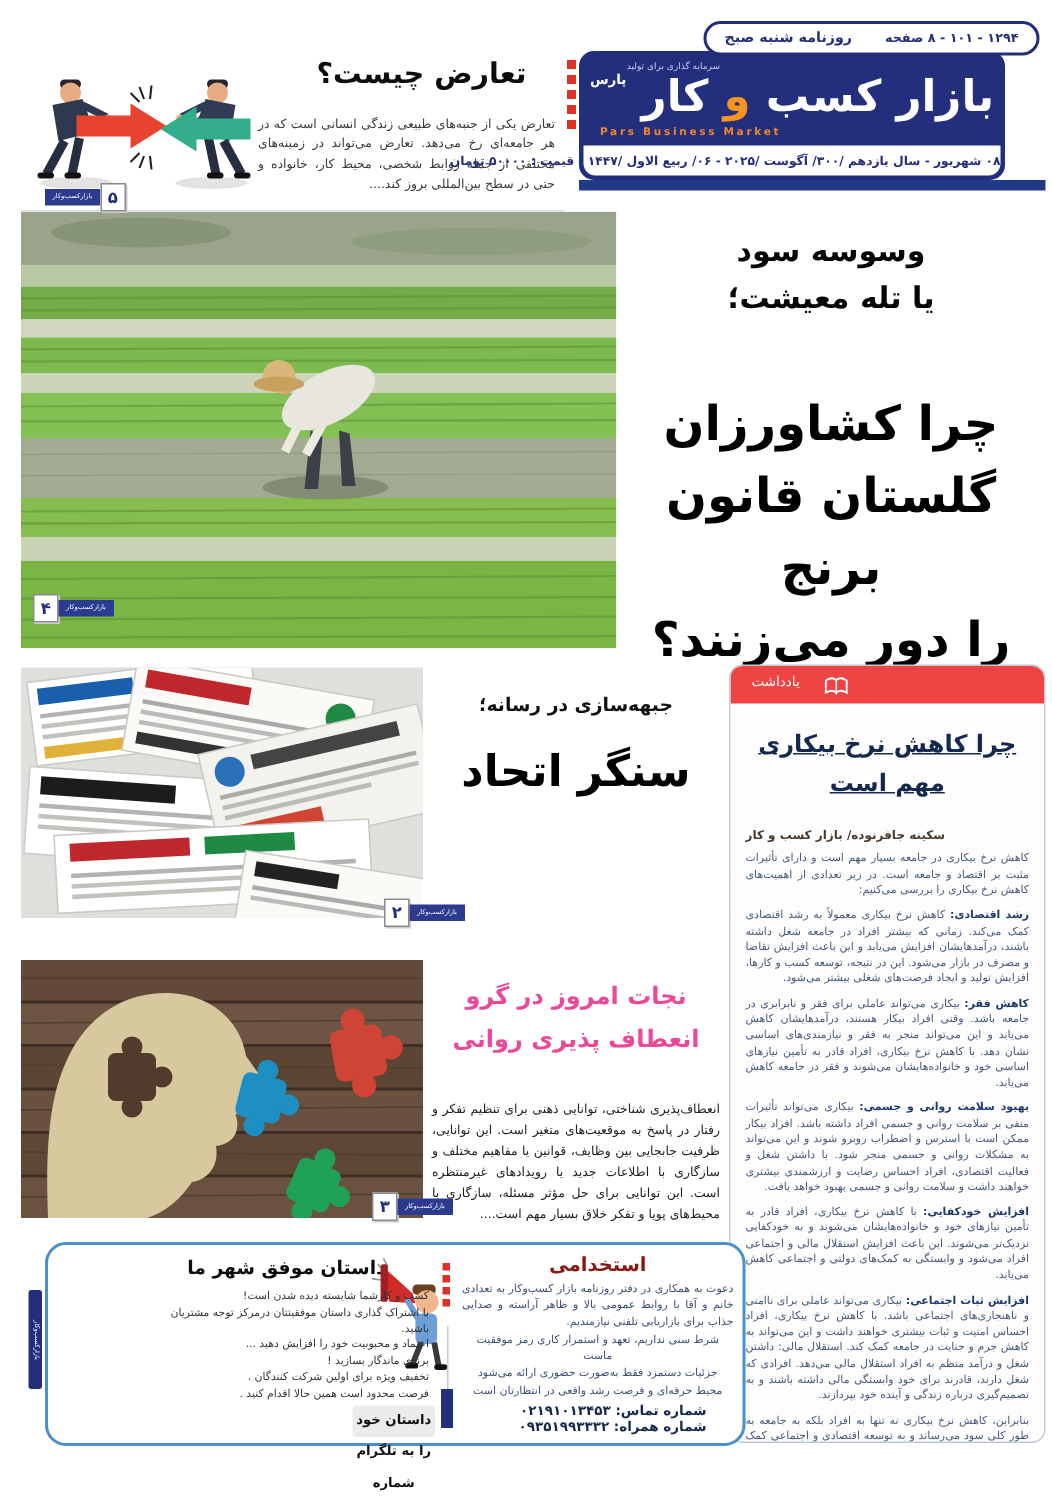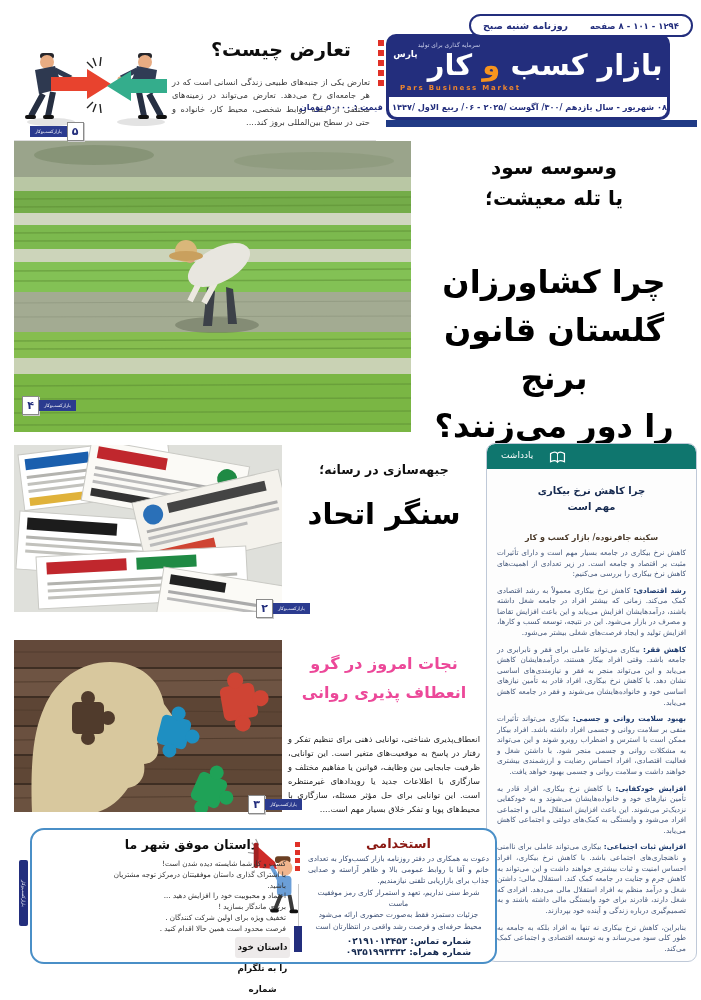--- a/index.html
+++ b/index.html
@@ -50,27 +50,27 @@
   .media-kicker{font-size:12.5px;font-weight:bold;text-align:center;color:#101010;}
   .media-head{margin-top:12px;font-size:29px;font-weight:bold;line-height:1.75;
               text-align:center;color:#000;}
   
   #psychBlock{left:288px;top:650px;width:192px;}
   .psych-title{font-size:16px;font-weight:bold;line-height:1.8;text-align:center;color:#ec4899;}
   .psych-body{margin-top:24px;font-size:8.3px;line-height:1.7;text-align:justify;color:#222;}
   
   #noteBox{left:486px;top:443px;width:211px;height:519px;border:1px solid #bfc9d8;
            border-radius:9px;background:#fdfdfd;overflow:hidden;box-sizing:border-box;}
-  .note-tab{height:25px;background:#0f766e;border-radius:8px 8px 0 0;position:relative;}
+  .note-tab{height:25px;background:#ef4444;border-radius:8px 8px 0 0;position:relative;}
   .note-tab .tlab{position:absolute;left:14px;top:6px;color:#fff;font-size:9px;}
   .note-tab .ticon{position:absolute;left:62px;top:5px;}
   .note-inner{padding:6px 10px 4px;}
-  .note-title{font-size:10px;font-weight:bold;color:#15294f;text-align:center;
-              line-height:1.6;margin-top:8px;}
-  .note-byline{font-size:8px;font-weight:bold;color:#4a3a2a;text-align:center;margin-top:18px;}
+  .note-title{font-size:16px;font-weight:bold;color:#15294f;text-align:center;
+              line-height:1.6;margin-top:8px;text-decoration:underline;}
+  .note-byline{font-size:8px;font-weight:bold;color:#4a3a2a;text-align:left;margin-top:18px;}
   .note-par{font-size:7.3px;line-height:1.45;color:#46597c;text-align:justify;margin-top:6px;}
   .note-par b{color:#1d3a6e;}
   
   #bottomBox{left:30px;top:828px;width:467px;height:136px;border:2px solid #4a8fc7;
              border-radius:14px;box-sizing:border-box;background:#fff;}
   #bottomSpine{left:19px;top:860px;width:9px;height:66px;background:#232e7d;border-radius:2px;}
   .vtext{writing-mode:vertical-rl;font-size:4.5px;color:#fff;line-height:9px;
          text-align:center;height:100%;width:100%;}
   .succ{position:absolute;right:199px;top:0;left:0;height:100%;}
   .succ-title{position:absolute;right:20px;top:7px;width:170px;text-align:center;

